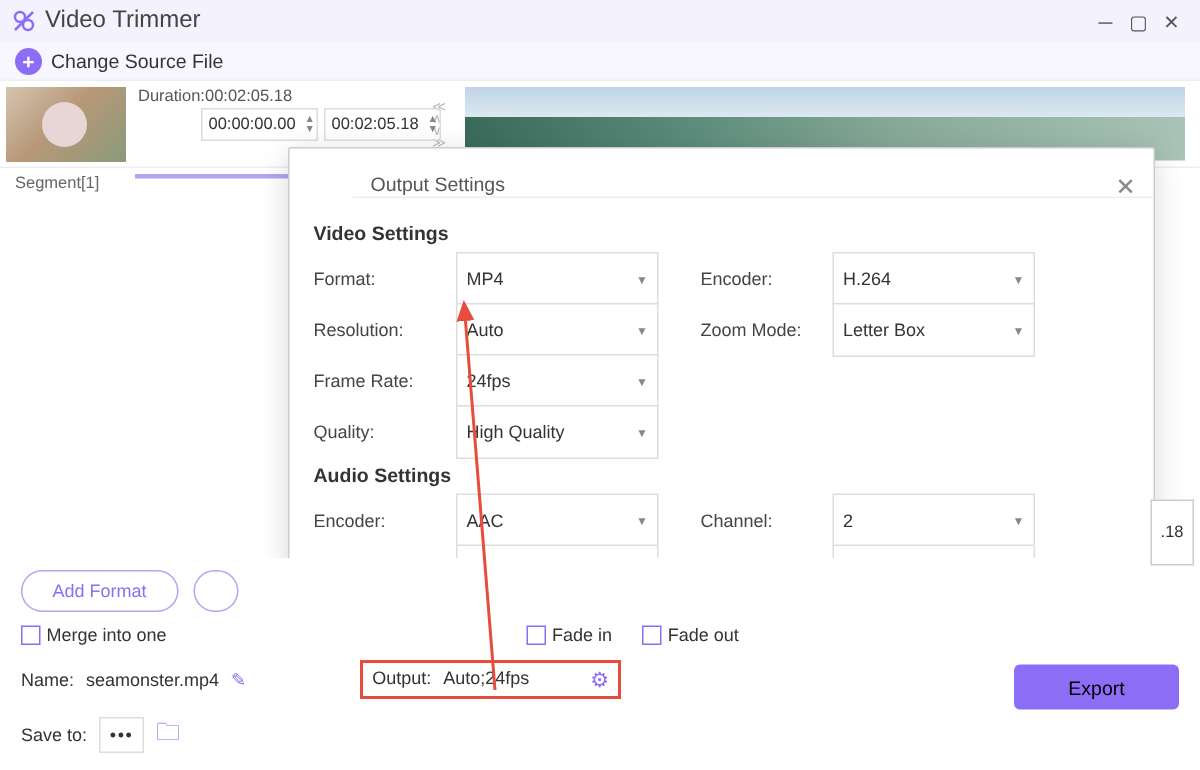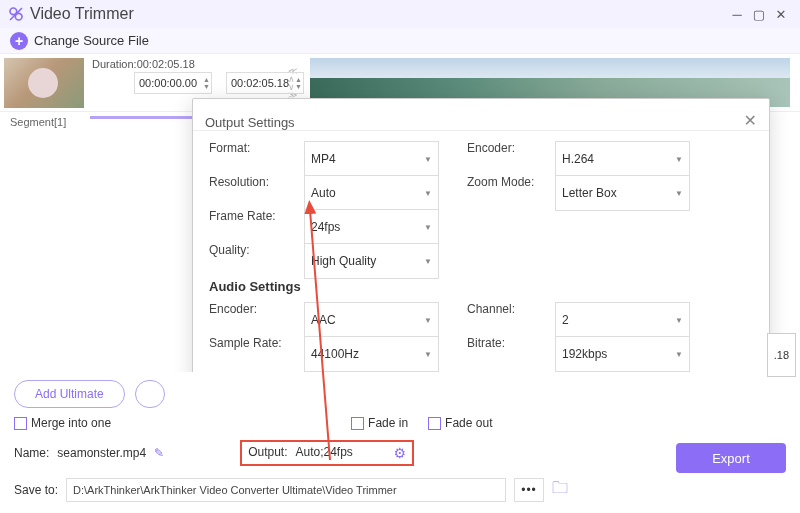--- a/index.html
+++ b/index.html
@@ -8,34 +8,34 @@
 .titlebar .logo { width: 16px; height: 16px; margin-right: 6px; color: #8b6ef5; }
 .titlebar .ttl { flex: 1; font-size: 16px; color: #444; }
 .titlebar .winbtn { width: 22px; height: 22px; display: flex; align-items: center; justify-content: center; cursor: pointer; color: #555; }
 .topbar { height: 26px; background: #f8f7ff; display: flex; align-items: center; padding: 0 10px; border-bottom: 1px solid #eee; }
 .plus { width: 18px; height: 18px; border-radius: 50%; background: #8b6ef5; color: #fff; display: flex; align-items: center; justify-content: center; font-weight: bold; font-size: 14px; margin-right: 6px; }
 .workrow { display: flex; height: 58px; border-bottom: 1px solid #eee; }
 .thumb { width: 80px; height: 50px; margin: 4px; background: linear-gradient(135deg,#d4c5b0 0%,#b89878 45%,#8b9a7a 100%); flex-shrink: 0; position: relative; }
 .thumb::after { content:""; position:absolute; left:30%; top:20%; width:30px; height:30px; border-radius:50%; background:#e8d5d5; }
 .durcol { width: 200px; display: flex; flex-direction: column; align-items: flex-start; padding: 4px; }
 .durlbl { font-size: 11px; color: #555; margin-bottom: 2px; }
-.timerow { display: flex; gap: 14px; padding-left: 42px; }
+.timerow { display: flex; gap: 4px; padding-left: 42px; }
 .timebox { width: 78px; height: 22px; border: 1px solid #ddd; display: flex; align-items: center; padding: 0 4px; font-size: 11px; position: relative; }
 .spinner { position: absolute; right: 1px; display: flex; flex-direction: column; font-size: 7px; line-height: 7px; color: #888; }
 .sortcol { width: 18px; display: flex; flex-direction: column; justify-content: center; color: #bbb; font-size: 9px; line-height: 8px; }
 .preview { flex: 1; margin: 4px 10px 4px 4px; background: linear-gradient(90deg,#3a6b5a 0%,#5a8b7a 30%,#88a998 60%,#a8c4b8 100%); position: relative; overflow: hidden; }
 .preview::before { content:""; position:absolute; top:0; left:0; right:0; height:40%; background:linear-gradient(180deg,#bfd4e8 0%,#dde8f0 100%); }
 .seglbl { position: absolute; left: 10px; top: 116px; font-size: 11px; color: #666; }
 .timeline { position: absolute; left: 90px; top: 116px; width: 200px; height: 3px; background: #b5a3f5; }
 .dialog { position: absolute; left: 192px; top: 98px; width: 578px; height: 312px; background: #fff; border: 1px solid #ccc; box-shadow: 0 4px 20px rgba(0,0,0,.15); border-radius: 2px; }
-.dhdr { height: 32px; display: flex; align-items: flex-end; padding: 0 12px; border-bottom: 1px solid #eee; font-size: 13px; color: #555; }
+.dhdr { height: 32px; display: flex; align-items: flex-start; padding: 16px 12px; border-bottom: 1px solid #eee; font-size: 13px; color: #555; margin-left: 42px; }
 .dclose { margin-left: auto; cursor: pointer; font-size: 16px; color: #888; }
 .dbody { padding: 10px 16px; }
 .sect { font-weight: 600; font-size: 13px; margin: 6px 0 8px; }
-.row { display: flex; align-items: flex-start; height: 30px; margin-bottom: 4px; }
+.row { display: flex; align-items: center; height: 30px; margin-bottom: 4px; }
 .lbl { width: 95px; font-size: 12px; color: #444; }
 .sel { flex: 1; max-width: 135px; height: 36px; border: 1px solid #ddd; display: flex; align-items: center; padding: 0 6px; font-size: 12px; position: relative; background: #fff; cursor: pointer; }
 .sel .caret { position: absolute; right: 6px; font-size: 8px; color: #888; }
 .gap { width: 28px; }
 .lbl2 { width: 88px; font-size: 12px; color: #444; }
 .dftr { position: absolute; bottom: 10px; left: 16px; right: 16px; display: flex; }
 .btn { height: 26px; padding: 0 26px; border-radius: 4px; font-size: 12px; display: flex; align-items: center; justify-content: center; cursor: pointer; }
 .btn-reset { background: #a491f5; color: #fff; }
 .btn-cancel { background: #b5a3f5; color: #fff; margin-left: auto; margin-right: 8px; }
 .btn-ok { background: #8b6ef5; color: #fff; padding: 0 32px; }
@@ -44,21 +44,21 @@
 .bottom { position: absolute; left: 0; right: 0; bottom: 0; padding: 8px 14px 10px; background: #fff; }
 .addrow { display: flex; gap: 10px; margin-bottom: 8px; }
 .addseg { border: 1px solid #b5a3f5; color: #8b6ef5; height: 28px; padding: 0 20px; border-radius: 14px; display: flex; align-items: center; cursor: pointer; font-size: 12px; }
 .chkrow { display: flex; align-items: center; gap: 20px; margin-bottom: 10px; font-size: 12px; }
 .chk { display: inline-flex; align-items: center; gap: 4px; cursor: pointer; }
 .chkbox { width: 13px; height: 13px; border: 1px solid #8b6ef5; display: inline-block; }
 .namerow { display: flex; align-items: center; gap: 8px; margin-bottom: 10px; font-size: 12px; }
 .pencil { color: #8b6ef5; cursor: pointer; }
 .outbox { border: 2px solid #e74c3c; padding: 3px 6px; display: inline-flex; gap: 8px; }
 .gear { color: #8b6ef5; cursor: pointer; font-size: 14px; }
-.export { position: absolute; right: 14px; bottom: 40px; width: 110px; height: 30px; background: #8b6ef5; color: #ffffff; border-radius: 4px; display: flex; align-items: center; justify-content: center; cursor: pointer; font-size: 13px; }
+.export { position: absolute; right: 14px; bottom: 40px; width: 110px; height: 30px; background: #8b6ef5; color: #000000; border-radius: 4px; display: flex; align-items: center; justify-content: center; cursor: pointer; font-size: 13px; }
 .saverow { display: flex; align-items: center; gap: 8px; font-size: 12px; }
 .pathbox { flex: 1; max-width: 440px; height: 24px; border: 1px solid #ddd; display: flex; align-items: center; padding: 0 6px; font-size: 11px; color: #444; }
 .dots { border: 1px solid #ddd; height: 24px; width: 30px; display: flex; align-items: center; justify-content: center; cursor: pointer; letter-spacing: 1px; }
 .folder { color: #8b6ef5; cursor: pointer; font-size: 16px; }
 </style>
 </head>
 <body>
 
 <div class="titlebar">
   <svg class="logo" viewBox="0 0 24 24" fill="none" stroke="currentColor" stroke-width="2.5">
@@ -98,20 +98,21 @@
 
 <span class="seglbl">Segment[1]</span>
 <div class="timeline"></div>
 
 <div class="dialog">
   <div class="dhdr">
     <span>Output Settings</span>
     <span class="dclose">✕</span>
   </div>
   <div class="dbody">
+    <div class="sect">Video Settings</div>
     <div class="row">
       <span class="lbl">Format:</span>
       <div class="sel">
           <span>MP4</span>
           <span class="caret">▼</span>
         </div>
       <span class="gap"></span>
       <span class="lbl2">Encoder:</span>
       <div class="sel">
           <span>H.264</span>
@@ -186,21 +187,21 @@
         <path d="M0,0 L0,6 L7,3 z" fill="#e74c3c"></path>
       </marker>
     </defs>
     <line x1="100" y1="280" x2="80" y2="30" stroke="#e74c3c" stroke-width="2" marker-end="url(#ah)"></line>
   </svg>
 
 <div class="ttip">.18</div>
 
 <div class="bottom">
   <div class="addrow">
-    <div class="addseg">Add Ultimate</div>
+    <div class="addseg">Add Format</div>
     <div class="addseg" style="width:30px;padding:0"></div>
   </div>
   <div class="chkrow">
     <label class="chk">
         <span class="chkbox"></span>
         <span>Merge into one</span>
       </label>
     <span style="width:200px"></span>
     <label class="chk">
         <span class="chkbox"></span>
@@ -217,21 +218,18 @@
     <span class="pencil">✎</span>
     <span style="width:60px"></span>
     <span class="outbox">
       <span>Output:</span>
       <span style="min-width:90px">Auto;24fps</span>
       <span class="gear">⚙</span>
     </span>
   </div>
   <div class="saverow">
     <span>Save to:</span>
-    <div class="pathbox">
-        <span>D:\ArkThinker\ArkThinker Video Converter Ultimate\Video Trimmer</span>
-      </div>
     <div class="dots">•••</div>
     <span class="folder">🗀</span>
   </div>
 </div>
 
 <div class="export">Export</div>
 
 </body></html>

